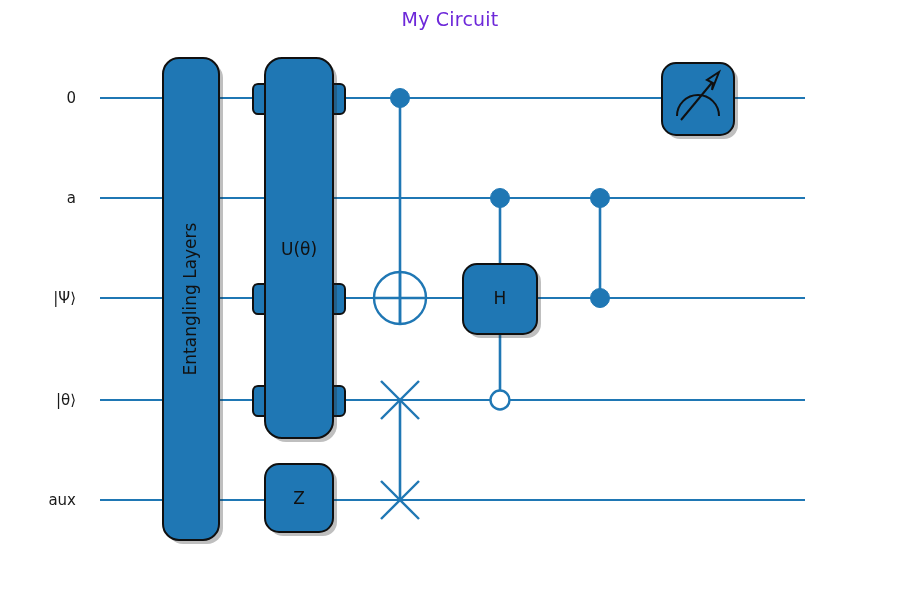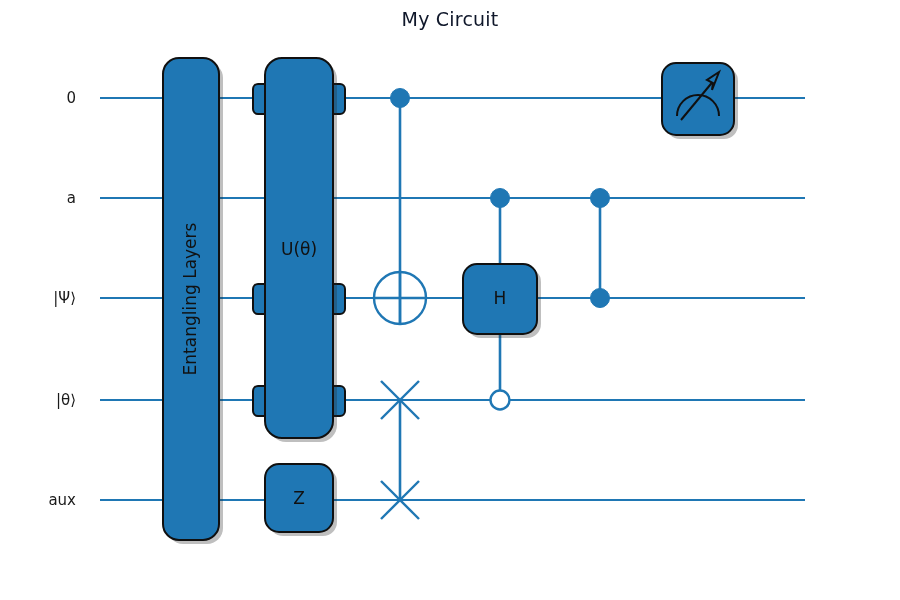--- a/index.html
+++ b/index.html
@@ -20,21 +20,21 @@
     height: 600px;
     background: #ffffff;
   }
   #circuit-title {
     position: absolute;
     left: 0;
     top: 8px;
     width: 900px;
     text-align: center;
     font-size: 19px;
-    color: #0f172a;
+    color: #6d28d9;
     letter-spacing: 0.2px;
   }
   #circuit-canvas {
     position: absolute;
     left: 0;
     top: 0;
   }
   .wire-label {
     font-size: 15px;
     fill: #1a1a1a;

